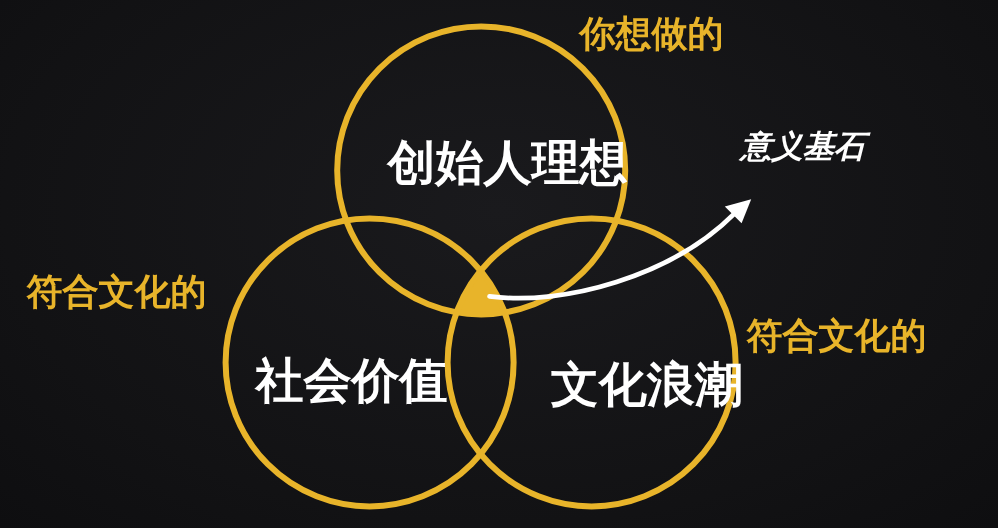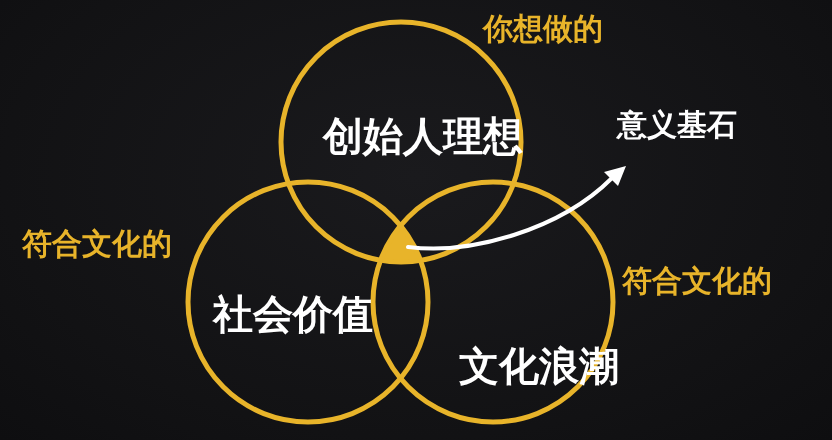--- a/index.html
+++ b/index.html
@@ -8,21 +8,21 @@
       background: #131315;
       position: relative;
       font-family: "DejaVu Sans", sans-serif;
     }
     .stage { position: absolute; left: 0; top: 0; width: 832px; height: 440px;
       background: radial-gradient(ellipse at 50% 40%, #1a1a1d 0%, #121214 70%, #0e0e10 100%); }
     svg.diagram { position: absolute; left: 0; top: 0; }
     .label { position: absolute; white-space: nowrap; font-weight: bold; line-height: 1; }
     .outer { color: #e8b42a; font-size: 30px; }
     .inner { color: #ffffff; font-size: 40px; }
-    .note { color: #ffffff; font-size: 30px; }
+    .note { color: #ffffff; font-size: 26px; font-style: italic; }
   </style>
 </head>
 <body>
 
 <div class="stage">
   <svg class="diagram" width="832" height="440" viewBox="0 0 832 440">
     <defs>
       <clipPath id="clipTop">
           <circle cx="401" cy="142" r="120"></circle>
         </clipPath>
@@ -42,17 +42,17 @@
 
     <path d="M408 247 C 470 255, 560 230, 612 178" fill="none" stroke="#ffffff" stroke-width="4" stroke-linecap="round"></path>
     <polygon points="626,166 604,172 618,186" fill="#ffffff"></polygon>
   </svg>
 
   <div class="label outer" style="left:483px; top:14px;">你想做的</div>
   <div class="label outer" style="left:22px; top:229px;">符合文化的</div>
   <div class="label outer" style="left:622px; top:229px;margin-top:37px;">符合文化的</div>
 
   <div class="label inner" style="left:323px; top:116px;">创始人理想</div>
-  <div class="label inner" style="left:213px; top:298px;font-family:Liberation Mono, monospace;">社会价值</div>
-  <div class="label inner" style="left:459px; top:301px;margin-top:45px;">文化浪潮</div>
+  <div class="label inner" style="left:213px; top:298px;">社会价值</div>
+  <div class="label inner" style="left:459px; top:301px;">文化浪潮</div>
 
   <div class="label note" style="left:617px; top:110px;">意义基石</div>
 </div>
 
 </body></html>

